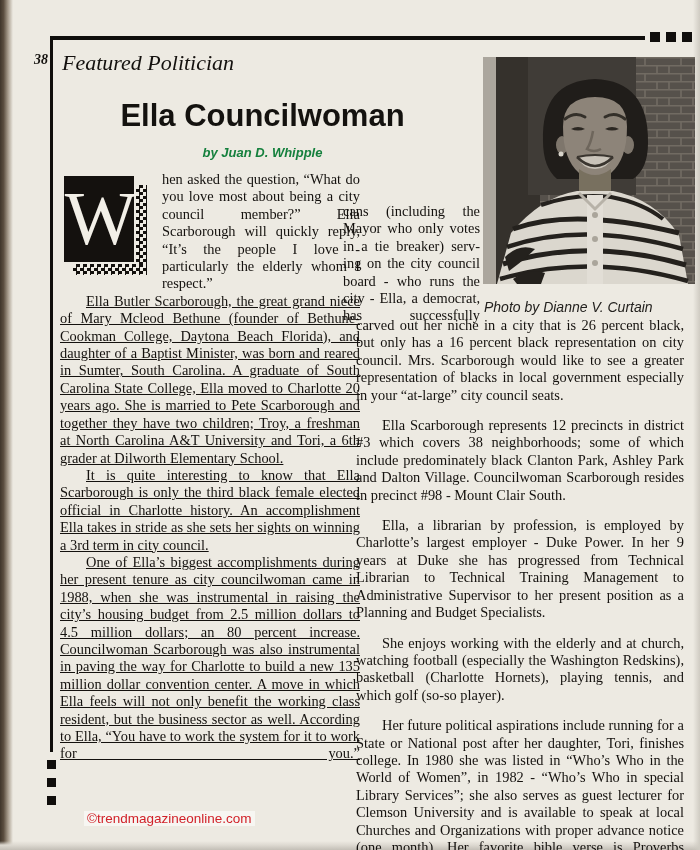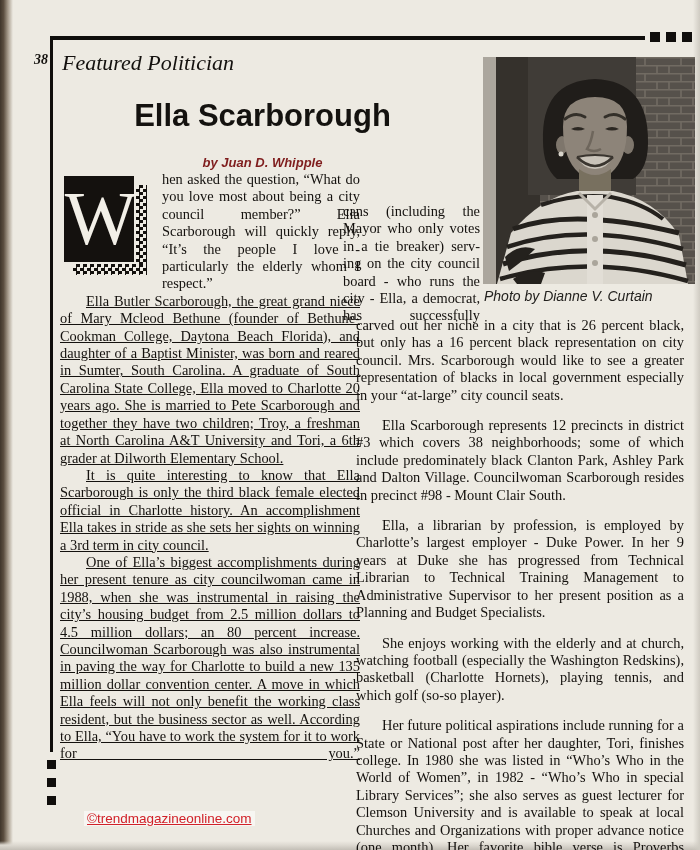--- a/index.html
+++ b/index.html
@@ -25,26 +25,26 @@
   .margin-squares i:nth-child(1){top:0}.margin-squares i:nth-child(2){top:18px}.margin-squares i:nth-child(3){top:36px}
 
   
   .page-header{position:absolute;left:34px;top:50px;white-space:nowrap;}
   .page-num{font:bold italic 14px "Liberation Serif",serif;color:#14110e;vertical-align:6px;}
   .section{font:italic 22px "Liberation Serif",serif;color:#14110e;margin-left:10px;}
 
   
   .title-block{position:absolute;left:40px;top:99px;width:445px;text-align:center;}
   .title-block h1{margin:0;font:bold 31px/34px "Liberation Sans",sans-serif;color:#14120f;letter-spacing:0;}
-  .byline{margin-top:22px;font:bold italic 13px "Liberation Sans",sans-serif;color:#7f1d1d;}
+  .byline{margin-top:12px;font:bold italic 13px "Liberation Sans",sans-serif;color:#15803d;}
 
   
   .photo{position:absolute;left:483px;top:57px;width:212px;height:227px;margin:0;}
   .photo svg{display:block;width:212px;height:227px;}
-  .photo-caption{position:absolute;left:484px;top:288px;font:italic 14px "Liberation Sans",sans-serif;color:#23211e;}
+  .photo-caption{position:absolute;left:484px;top:299px;font:italic 14px "Liberation Sans",sans-serif;color:#23211e;}
 
   
   .bodytext{color:#14110e;font-size:14.4px;line-height:17.4px;text-align:justify;}
   .col-left{position:absolute;left:60px;top:171px;width:300px;}
   .col-left .body-p{margin:0;text-indent:26px;text-decoration:underline;}
   .col-left .body-p:last-child{text-align-last:justify;}
   .first-p{margin:0;}
   .col-narrow{position:absolute;left:343px;top:203px;width:137px;text-align-last:justify;}
   .col-right{position:absolute;left:343px;top:304px;width:354px;}
   .col-right .body-p{margin:13px;text-indent:26px;}
@@ -55,21 +55,21 @@
   .dropcap-box{position:absolute;left:0;top:0;width:70px;height:86px;background:#14110e;
     color:#f2efe7;font-family:"Liberation Serif",serif;font-size:76px;line-height:84px;
     text-align:center;letter-spacing:-3px;}
   .chk{position:absolute;background-image:repeating-conic-gradient(#14110e 0% 25%,#efece4 25% 50%);
     background-size:7px 7px;}
   .chk-r{left:72px;top:9px;width:11px;height:90px;}
   .chk-b{left:9px;top:88px;width:74px;height:11px;}
 
   
   .watermark{position:absolute;left:84px;top:811px;font:13.5px "Liberation Sans",sans-serif;
-    color:#d12129;background:rgba(255,255,255,0.55);padding:0 3px;text-decoration:underline;}
+    color:#d12129;background:rgba(255,255,255,0.55);padding:0 3px;}
 </style>
 </head>
 <body>
 
 <div class="page">
 
   <div class="edge-left"></div>
   <div class="edge-bottom"></div>
   <div class="edge-right"></div>
 
@@ -85,21 +85,21 @@
       <i></i>
       <i></i>
     </div>
 
   <header class="page-header">
     <span class="page-num">38</span>
     <span class="section">Featured Politician</span>
   </header>
 
   <div class="title-block">
-    <h1>Ella Scarborough</h1>
+    <h1>Ella Councilwoman</h1>
     <div class="byline">by Juan D. Whipple</div>
   </div>
 
   <figure class="photo">
     <svg viewBox="0 0 212 227" xmlns="http://www.w3.org/2000/svg">
       <defs>
         <pattern id="brick" width="36" height="16" patternUnits="userSpaceOnUse">
           <rect width="36" height="16" fill="#56514b"></rect>
           <path d="M0 .8h36 M0 8.8h36 M18 .8v8 M6 8.8v8 M30 8.8v8" stroke="#716b62" stroke-width="1.6" fill="none"></path>
         </pattern>

